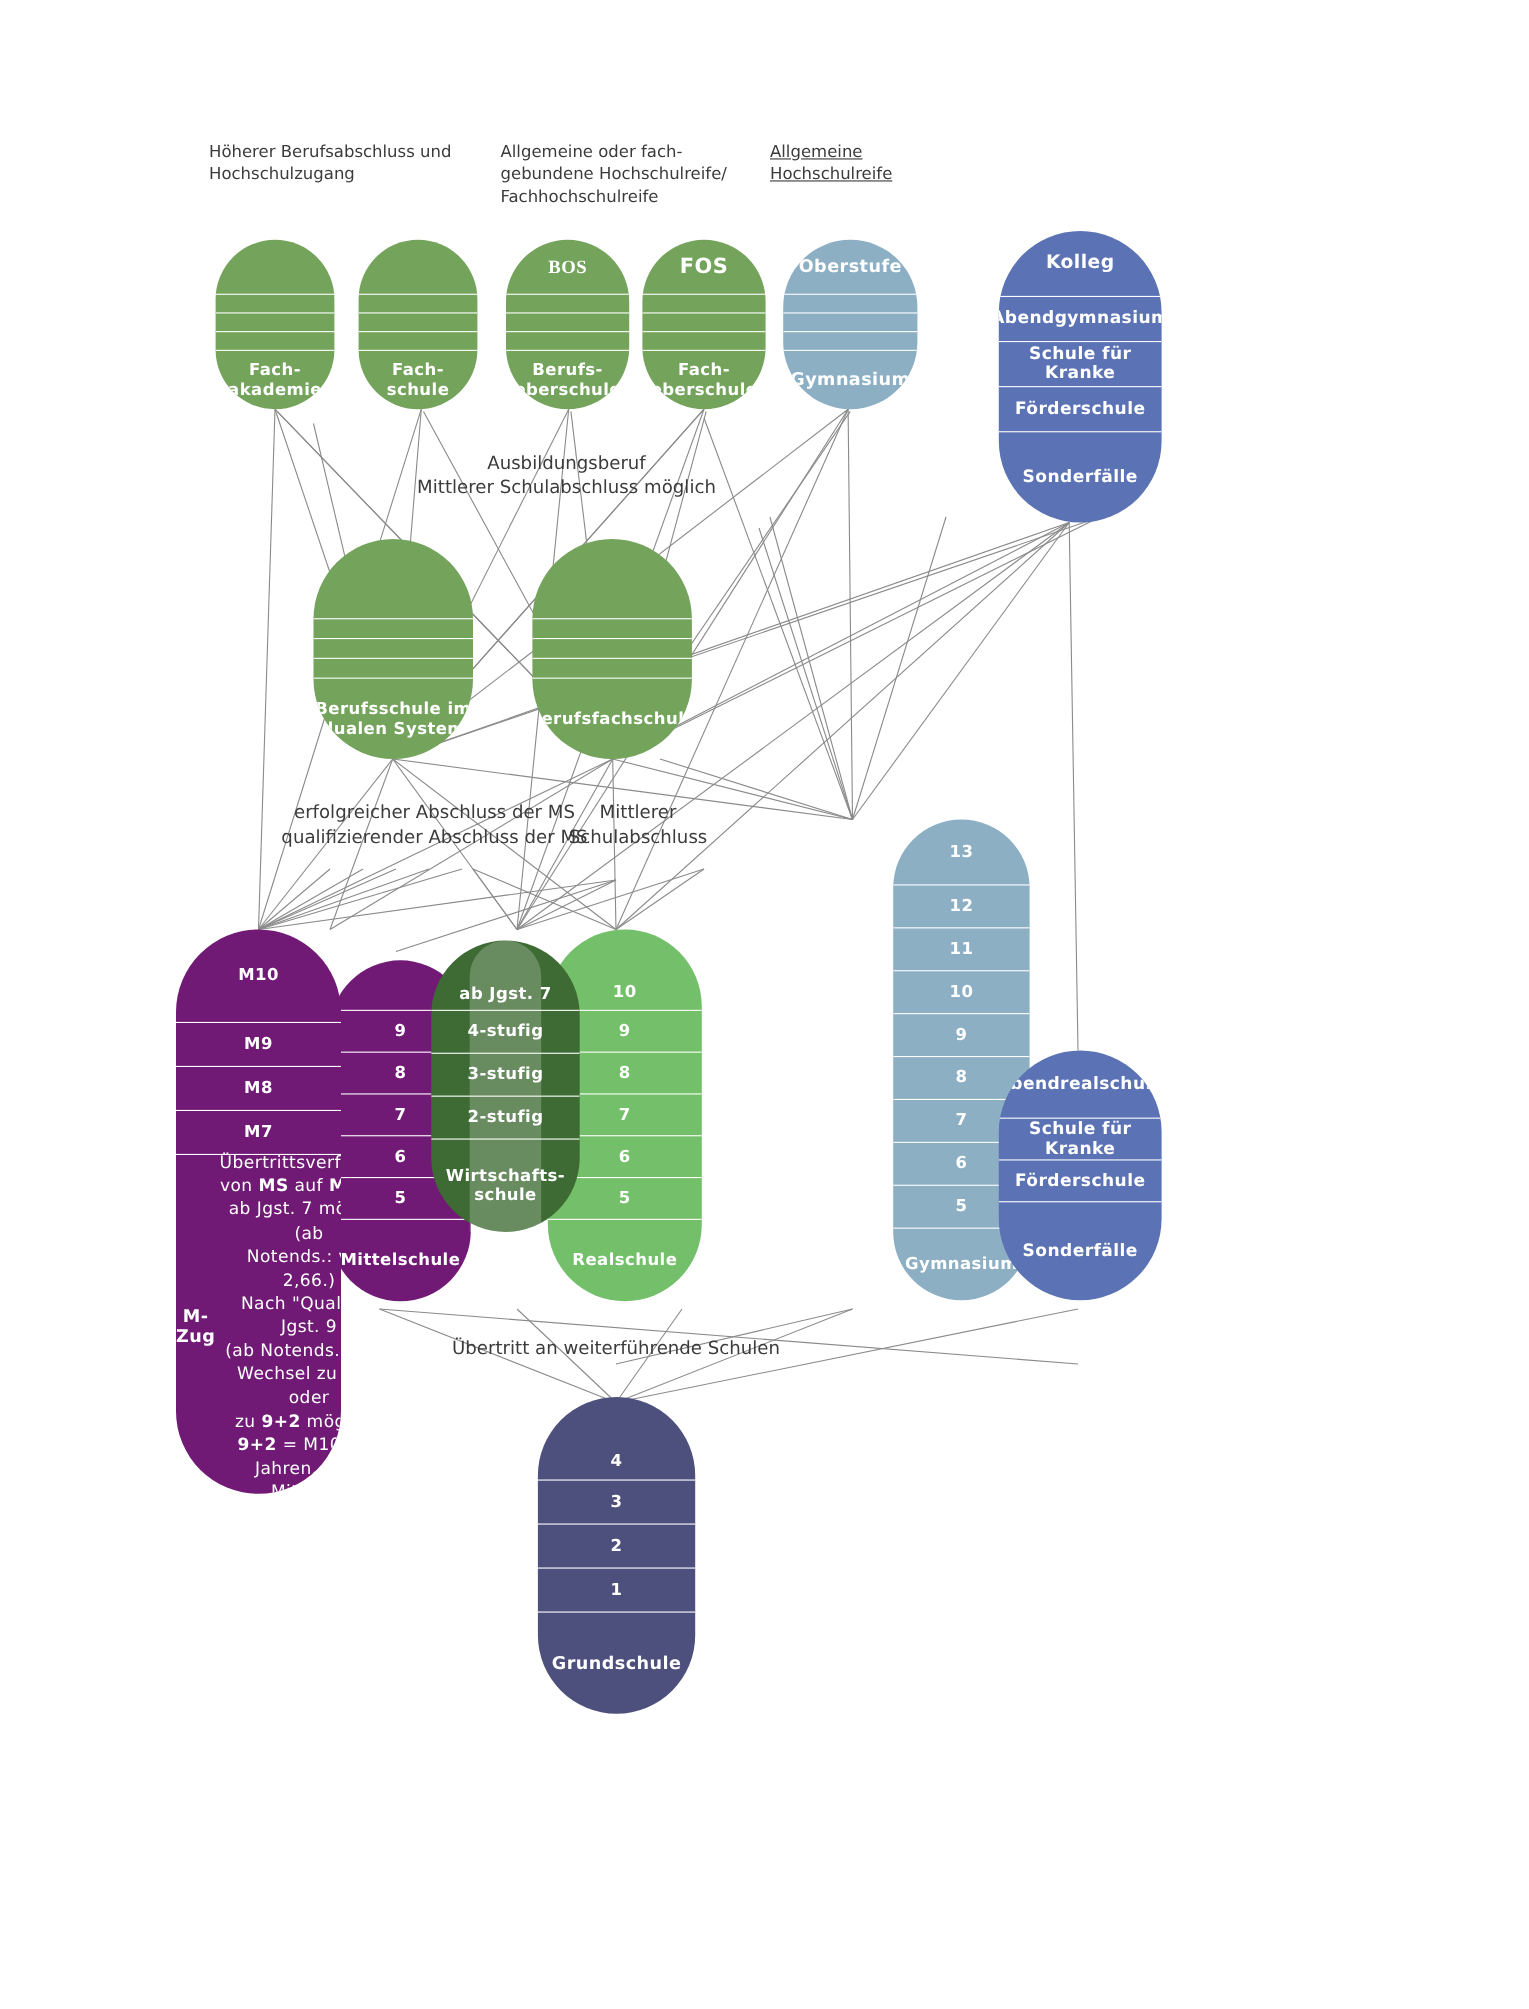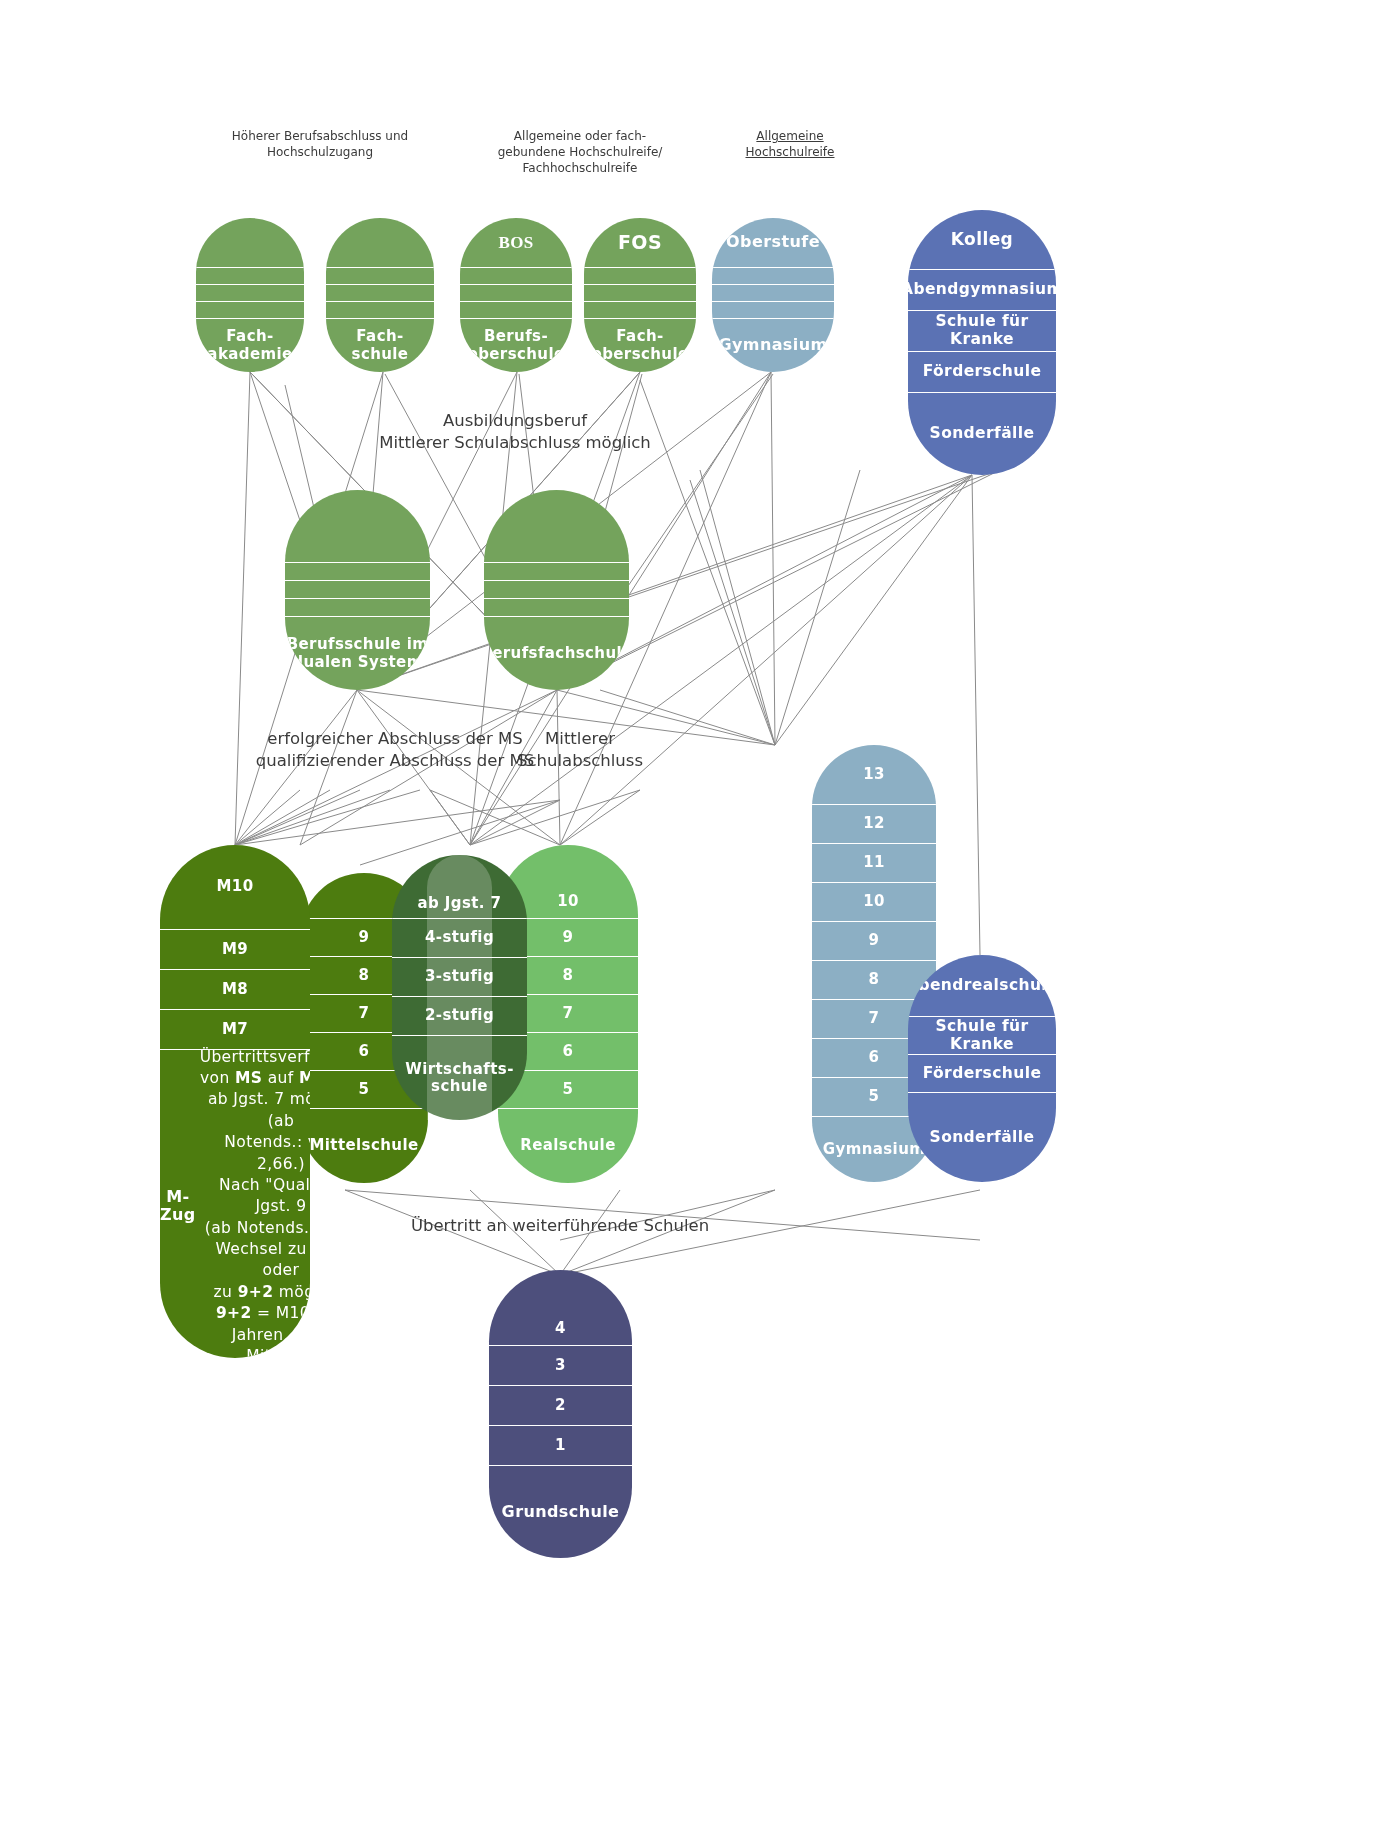--- a/index.html
+++ b/index.html
@@ -1,42 +1,42 @@
 <!DOCTYPE html>
 <html><head>
 <meta charset="utf-8">
 <style>
   html,body{margin:0;padding:0;background:#ffffff;}
   body{width:1390px;height:1826px;position:relative;overflow:hidden;
        font-family:"DejaVu Sans","Liberation Sans",sans-serif;}
   #stage{position:absolute;left:0;top:0;width:1390px;height:1826px;}
   svg#lines{position:absolute;left:0;top:0;width:1390px;height:1826px;pointer-events:none;}
 
-  .caption{position:absolute;text-align:center;color:#3b3b3b;
+  .caption{position:absolute;text-align:left;color:#3b3b3b;
            font-family:"DejaVu Sans","Liberation Sans",sans-serif;
-           font-size:12px;line-height:1.35;font-weight:400;}
+           font-size:15px;line-height:1.35;font-weight:400;}
 
   .annot{position:absolute;text-align:center;color:#3b3b3b;
          font-size:16.5px;line-height:1.35;white-space:nowrap;}
 
   
   .tower{position:absolute;display:flex;flex-direction:column;
          overflow:hidden;box-sizing:border-box;}
   .tower .seg{flex:0 0 auto;display:flex;align-items:center;
               justify-content:center;color:#ffffff;font-weight:bold;
               font-size:15px;letter-spacing:.4px;
               border-bottom:1.5px solid #ffffff;box-sizing:border-box;
               text-align:center;line-height:1.15;}
   .tower .seg:last-child{border-bottom:none;}
   .tower .seg.blank{color:transparent;}
   .both-dome{border-radius:110px;}
 
   
   .g-mid{background:#74a35c;}
-  .g-light{background:#4d7c0f;}
+  .g-light{background:#701a75;}
   .g-light2{background:#73bf6a;}
   .g-dark{background:#3e6b34;}
   .b-light{background:#8cafc4;}
   .b-dark{background:#5b72b4;}
   .p-dark{background:#4d4f7c;}
 
   
   .mzug-text{font-size:15.5px;font-weight:400;line-height:1.38;
              color:#ffffff;padding:0 4px;text-align:center;}
   .mzug-text b{font-weight:bold;}

